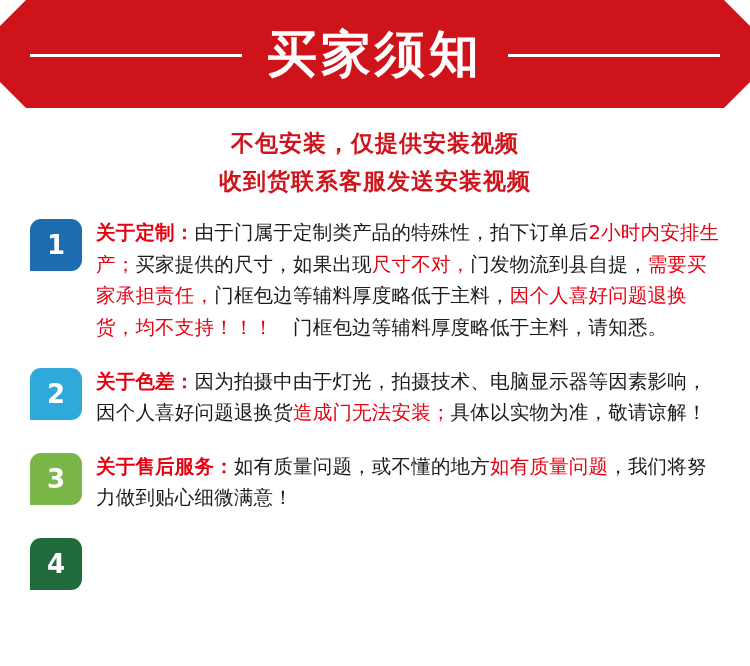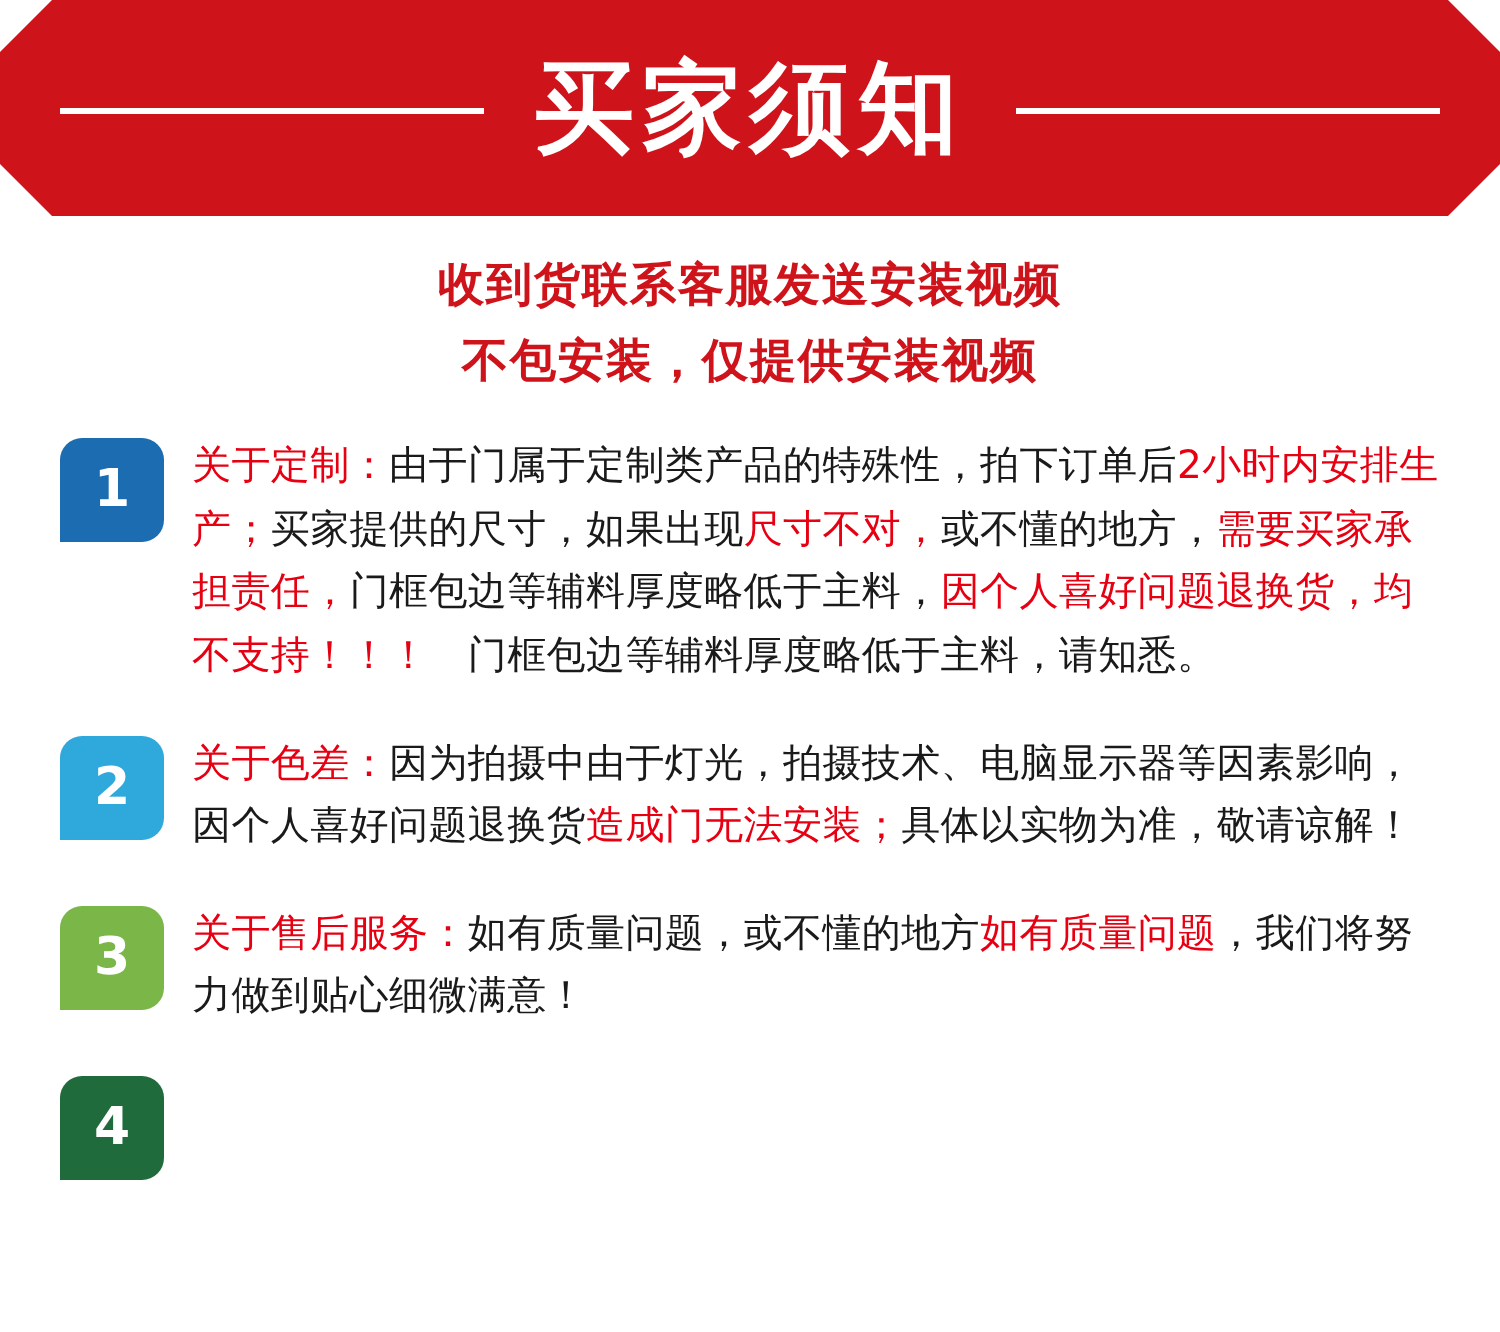--- a/index.html
+++ b/index.html
@@ -126,21 +126,21 @@
   .body {
     flex: 1 1 auto;
     font-size: 19.5px;
     line-height: 1.62;
     color: #1a1a1a;
     font-family: "DejaVu Sans", "Liberation Sans", sans-serif;
     letter-spacing: 0.2px;
   }
   .lead {
     color: #e60012;
-    font-weight: normal;
+    font-weight: bold;
   }
   .hl {
     color: #e60012;
   }
 </style>
 </head>
 <body>
 
 <div class="page">
 
@@ -150,30 +150,30 @@
       <span class="corner tr"></span>
       <span class="corner bl"></span>
       <span class="corner br"></span>
       <span class="banner-line left"></span>
       <span class="banner-line right"></span>
       <div class="banner-title">买家须知</div>
     </div>
   </div>
 
   <div class="subtitle" style="color: rgb(207, 19, 27);">
+    <div>不包安装，仅提供安装视频</div>
     <div>收到货联系客服发送安装视频</div>
-    <div>不包安装，仅提供安装视频</div>
   </div>
 
   <div class="list">
 
     <div class="item">
       <div class="badge" style="background: rgb(27, 108, 176);">1</div>
       <div class="body">
-        <span class="lead">关于定制：</span><span><span class="">由于门属于定制类产品的特殊性，拍下订单后</span><span class="hl">2小时内安排生产；</span><span class="">买家提供的尺寸，如果出现</span><span class="hl">尺寸不对，</span><span class="">或不懂的地方，</span><span class="hl">需要买家承担责任，</span><span class="">门框包边等辅料厚度略低于主料，</span><span class="hl">因个人喜好问题退换货，均不支持！！！</span><span class="">　门框包边等辅料厚度略低于主料，请知悉。</span></span>
+        <span class="lead">关于定制：</span><span><span class="">由于门属于定制类产品的特殊性，拍下订单后</span><span class="hl">2小时内安排生产；</span><span class="">买家提供的尺寸，如果出现</span><span class="hl">尺寸不对，</span><span class="">门发物流到县自提，</span><span class="hl">需要买家承担责任，</span><span class="">门框包边等辅料厚度略低于主料，</span><span class="hl">因个人喜好问题退换货，均不支持！！！</span><span class="">　门框包边等辅料厚度略低于主料，请知悉。</span></span>
       </div>
     </div>
 
     <div class="item">
       <div class="badge" style="background: rgb(47, 168, 220);">2</div>
       <div class="body">
         <span class="lead">关于色差：</span><span><span class="">因为拍摄中由于灯光，拍摄技术、电脑显示器等因素影响，因个人喜好问题退换货</span><span class="hl">造成门无法安装；</span><span class="">具体以实物为准，敬请谅解！</span></span>
       </div>
     </div>
 

